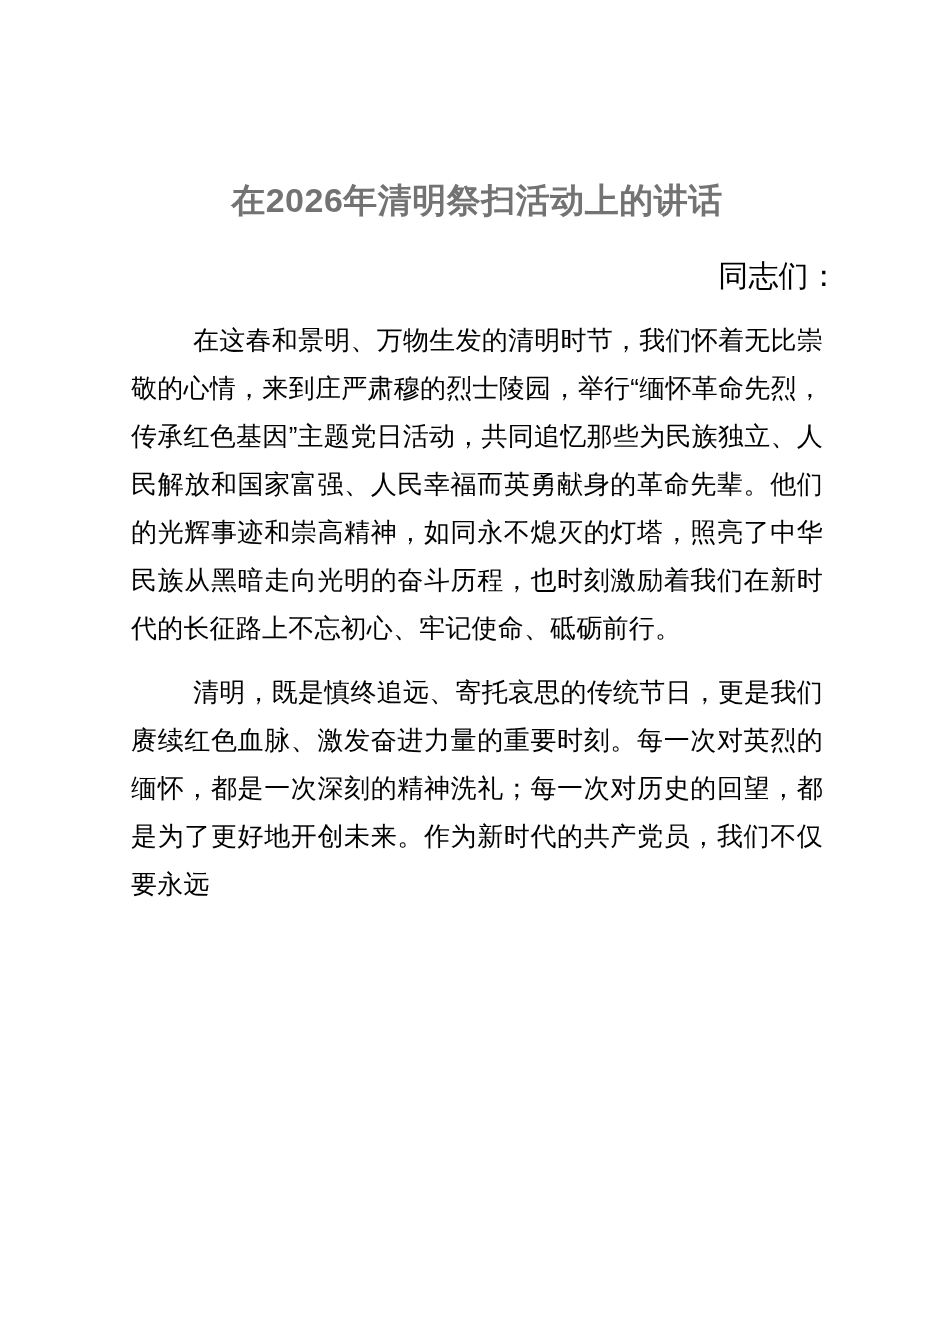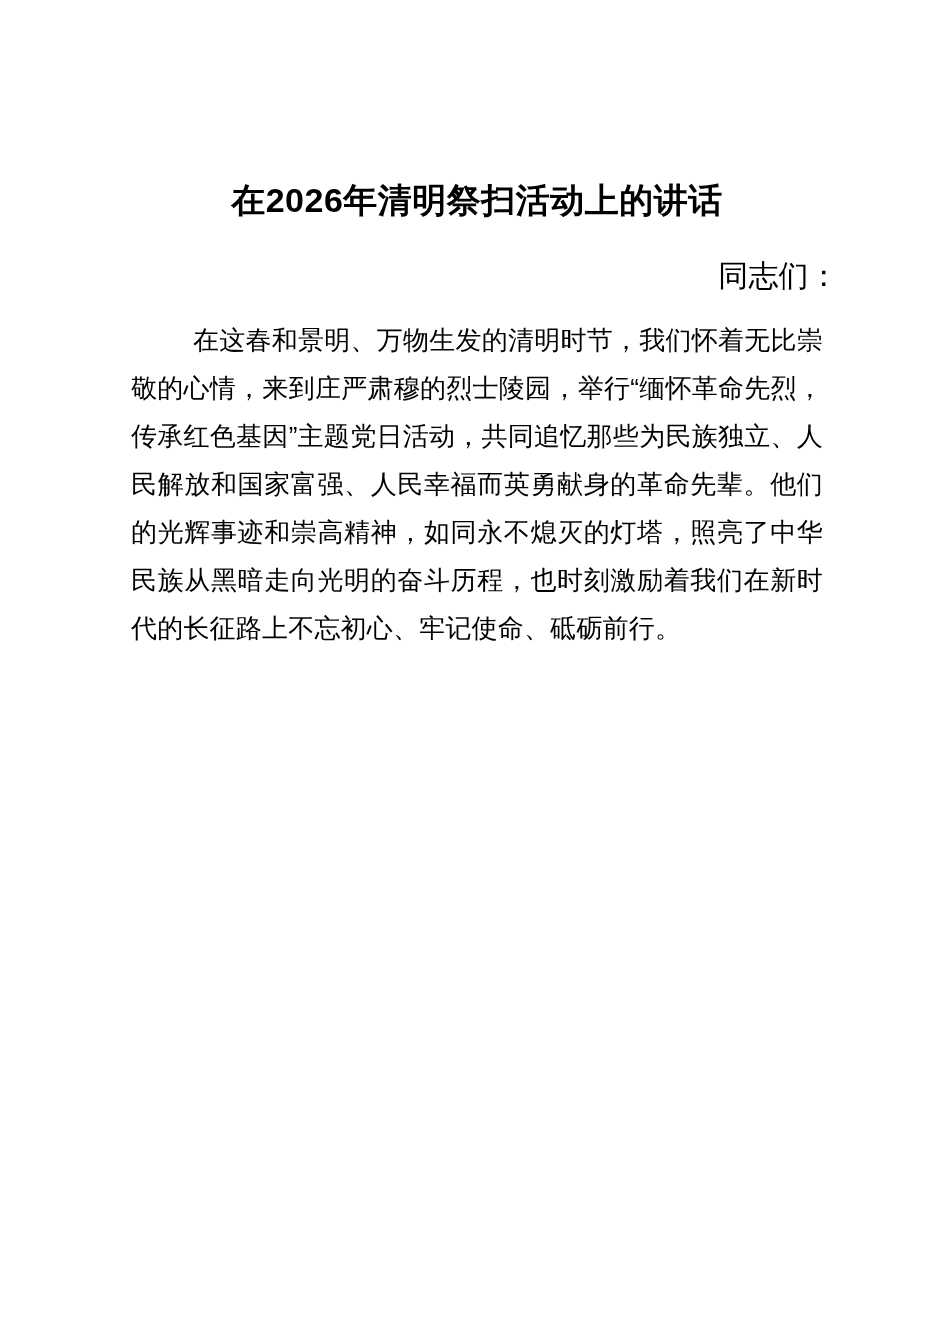--- a/index.html
+++ b/index.html
@@ -28,21 +28,21 @@
   }
   .doc-title {
     margin: 0;
     padding: 0;
     font-size: 34px;
     font-weight: bold;
     line-height: 48px;
     text-align: center;
     letter-spacing: 0.5px;
     padding-top: 176px;
-    color: #000000;
+    color: #737373;
   }
   .salutation {
     margin: 0;
     padding: 0;
     font-size: 30px;
     line-height: 48px;
     padding-top: 28px;
     text-align: right;
     letter-spacing: 0.2px;
   }
@@ -64,15 +64,16 @@
 <div class="page">
   <div class="content">
 
     <h1 class="doc-title">在2026年清明祭扫活动上的讲话</h1>
 
     <p class="salutation">同志们：</p>
 
     <p class="body-para">在这春和景明、万物生发的清明时节，我们怀着无比崇敬的心情，来到庄严肃穆的烈士陵园，举行“缅怀革命先烈，传承红色基因”主题党日活动，共同追忆那些为民族独立、人民解放和国家富强、人民幸福而英勇献身的革命先辈。他们的光辉事迹和崇高精神，如同永不熄灭的灯塔，照亮了中华民族从黑暗走向光明的奋斗历程，也时刻激励着我们在新时代的长征路上不忘初心、牢记使命、砥砺前行。</p>
 
 
+    <p class="body-para">清明，既是慎终追远、寄托哀思的传统节日，更是我们赓续红色血脉、激发奋进力量的重要时刻。每一次对英烈的缅怀，都是一次深刻的精神洗礼；每一次对历史的回望，都是为了更好地开创未来。作为新时代的共产党员，我们不仅要永远</p>
 
   </div>
 </div>
 
 </body></html>

